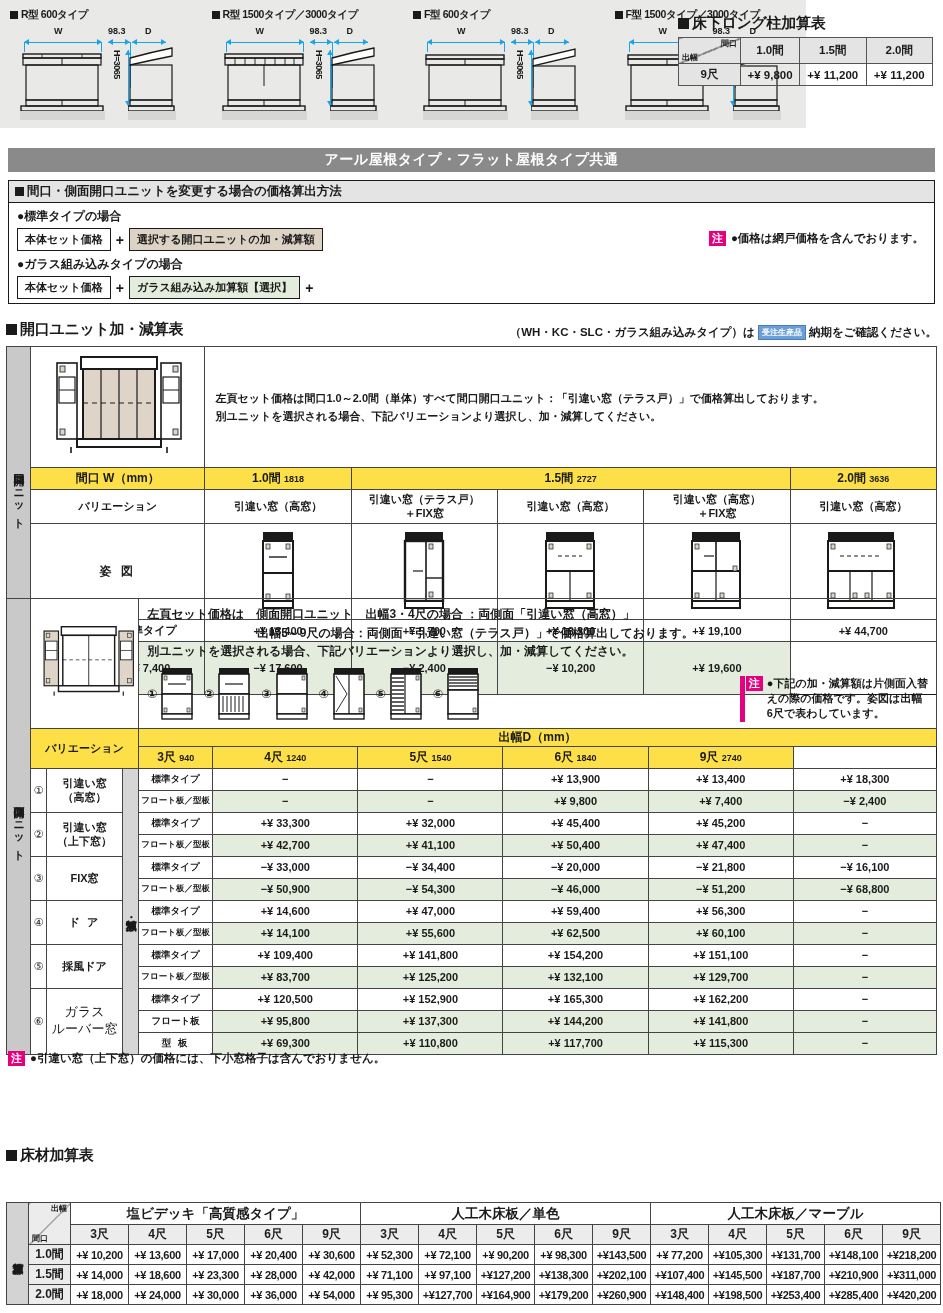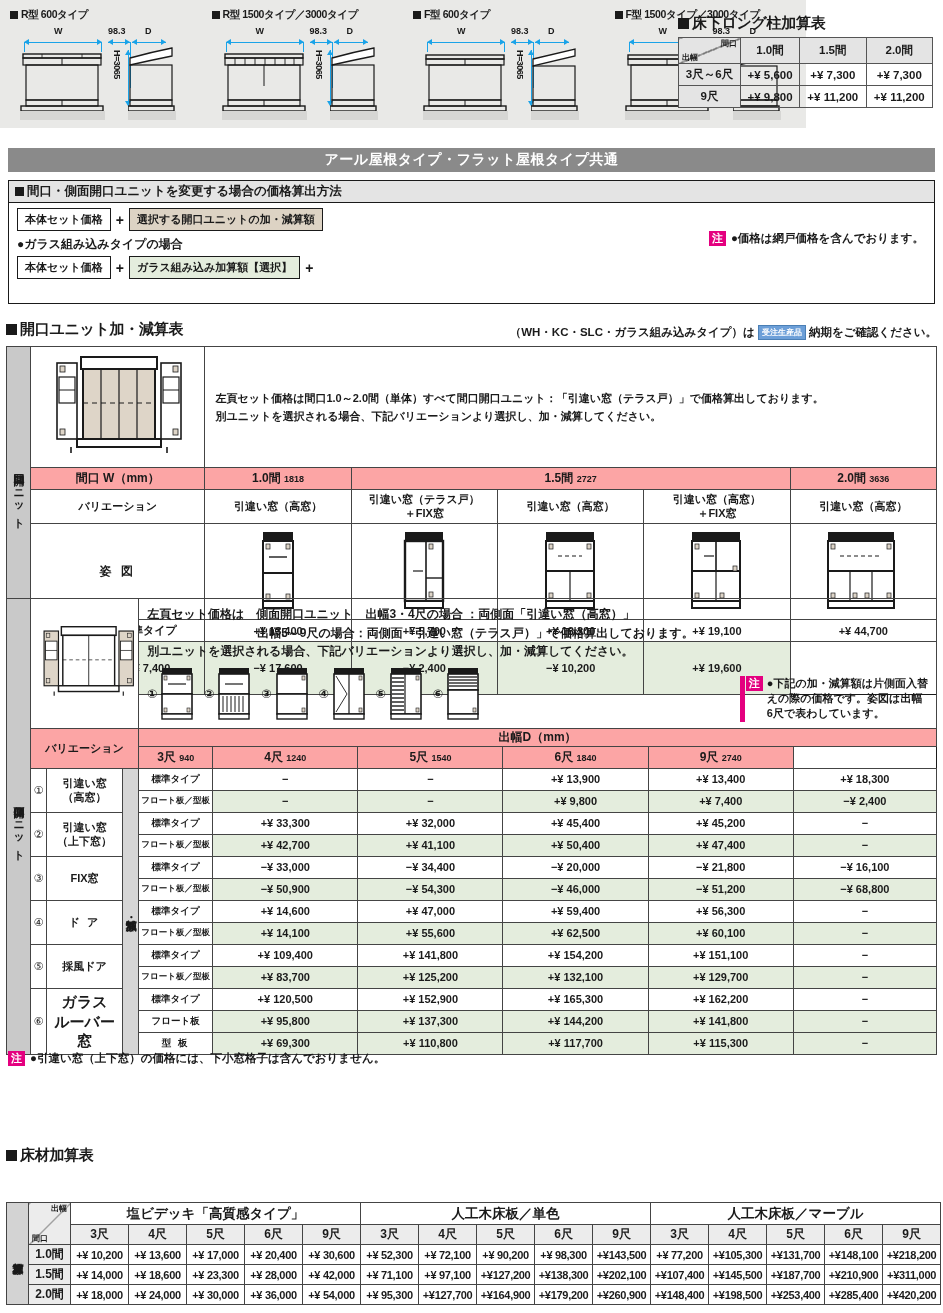--- a/index.html
+++ b/index.html
@@ -146,21 +146,21 @@
     writing-mode: vertical-rl; font-weight:bold; font-size:13px;
     letter-spacing:1px; white-space:nowrap;
   }
 
   #t-maguchi {
     position:absolute; left:6px; top:346px; width:931px;
     border:1.6px solid #1a1a1a; table-layout:fixed;
   }
   #t-maguchi td { border:0.8px solid #444; font-size:11px; text-align:center; vertical-align:middle;}
   .desc-cell { text-align:left !important; padding:8px 10px; font-size:12px; line-height:1.65; font-weight:bold;}
-  .hdr-g { background:#fca5a5; font-weight:bold;margin-top:36px; }
+  .hdr-g { background:#fde047; font-weight:bold;margin-top:36px; }
   .sub-hdr { background:#fff; font-weight:bold; font-size:10.5px; line-height:1.25; }
   .pricecell { font-weight:bold; font-size:12px; white-space:nowrap; }
   .green-row { background:#e4eddd; }
   .rowlbl { background:#fff; font-weight:bold; font-size:10px; }
   .sm { font-size:9px; font-weight:bold; }
 
   
   #t-sokumen {
     position:absolute; left:6px; top:598px; width:931px;
     border:1.6px solid #1a1a1a; table-layout:fixed;
@@ -352,41 +352,36 @@
         <tr>
       <td class="corner">
         <span class="corner-tr">間口</span>
         <span class="corner-bl">出幅</span>
       </td>
       <td class="hd">1.0間</td>
       <td class="hd">1.5間</td>
       <td class="hd">2.0間</td>
     </tr>
     <tr>
-      <td class="hd">3尺～6尺</td>
-      <td>+¥ 5,600</td>
-      <td>+¥ 7,300</td>
-      <td>+¥ 7,300</td>
-    </tr>
-    <tr>
       <td class="hd">9尺</td>
       <td>+¥ 9,800</td>
       <td>+¥ 11,200</td>
       <td>+¥ 11,200</td>
     </tr>
   </tbody>
     </table>
 </div>
 
 <div id="banner">アール屋根タイプ・フラット屋根タイプ共通</div>
 
 <div id="method-box">
   <div id="method-head">間口・側面開口ユニットを変更する場合の価格算出方法</div>
   <div style="position:relative;">
     <div class="m-row">
+      <div class="m-label">●標準タイプの場合</div>
       <div class="chips">
         <span class="chip">本体セット価格</span>
         <span class="plus">+</span>
         <span class="chip beige">選択する開口ユニットの加・減算額</span>
       </div>
     </div>
     <div class="m-row">
       <div class="m-label">●ガラス組み込みタイプの場合</div>
       <div class="chips">
         <span class="chip">本体セット価格</span>
@@ -845,21 +840,21 @@
     <td class="rowlbl green-row" style="font-size:8.5px;height:22px;">フロート板／型板</td>
     <td class="pricecell">+¥ 83,700</td>
     <td class="pricecell">+¥ 125,200</td>
     <td class="pricecell">+¥ 132,100</td>
     <td class="pricecell">+¥ 129,700</td>
     <td class="pricecell">−</td>
   </tr>
 
   <tr>
     <td rowspan="3" style="font-size:11px;">⑥</td>
-    <td rowspan="3" style="font-size:15px;font-weight:bold;white-space:pre-line;line-height:1.3;">ガラス
+    <td rowspan="3" style="font-size:13px;font-weight:normal;white-space:pre-line;line-height:1.3;">ガラス
 ルーバー窓</td>
     <td class="rowlbl" style="font-size:9.5px;height:22px;">標準タイプ</td>
     <td class="pricecell">+¥ 120,500</td>
     <td class="pricecell">+¥ 152,900</td>
     <td class="pricecell">+¥ 165,300</td>
     <td class="pricecell">+¥ 162,200</td>
     <td class="pricecell">−</td>
   </tr>
   <tr class="green-row">
     <td class="rowlbl green-row" style="font-size:9.5px;height:22px;">フロート板</td>

